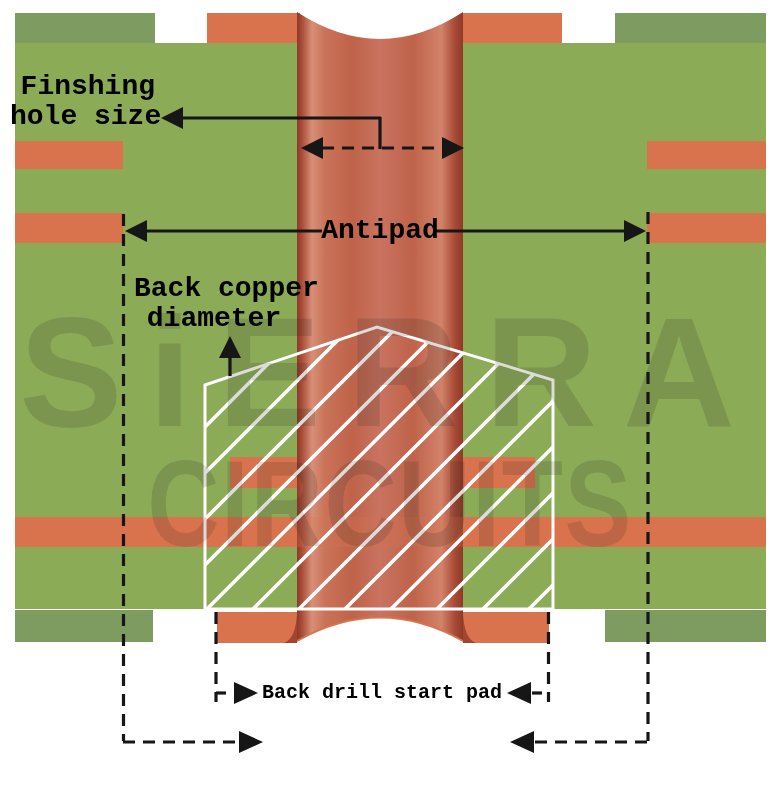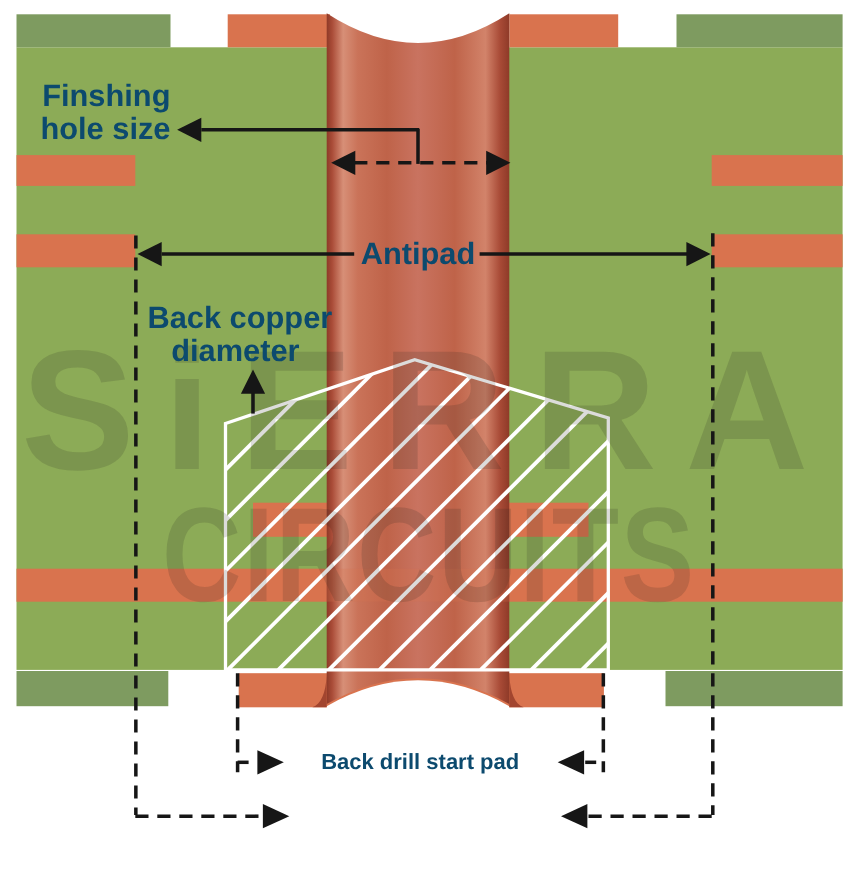--- a/index.html
+++ b/index.html
@@ -16,22 +16,22 @@
   .hatch-layer{position:absolute;left:0;top:0;z-index:4;}
   .anno-layer {position:absolute;left:0;top:0;z-index:6;}
   .watermark{
     position:absolute;left:0;width:780px;text-align:center;z-index:5;
     color:rgba(35,38,28,0.16);font-weight:700;line-height:1;white-space:nowrap;
     pointer-events:none;
   }
   .wm1{top:295px;font-size:155px;letter-spacing:26px;}
   .wm2{top:443px;font-size:122px;letter-spacing:2px;transform:scaleX(0.82);transform-origin:50% 50%;}
   .lbl{
-    position:absolute;z-index:7;color:#0c4a6e;font-weight:700;font-size:28px;
-    line-height:30px;white-space:nowrap;
+    position:absolute;z-index:7;color:#000000;font-weight:700;font-size:28px;
+    line-height:30px;white-space:nowrap;font-family:Liberation Mono, monospace;
   }
   .lbl span{display:block;}
   .t-right{text-align:right;}
   .t-center{text-align:center;}
 </style>
 </head>
 <body>
 
 <div class="canvas">
 

